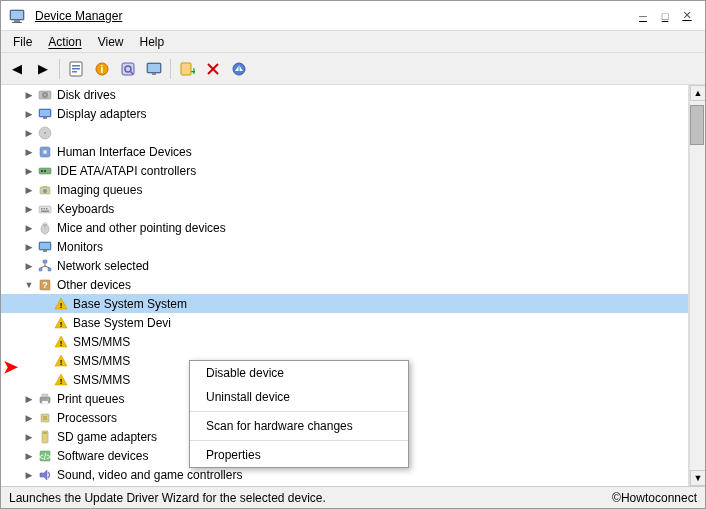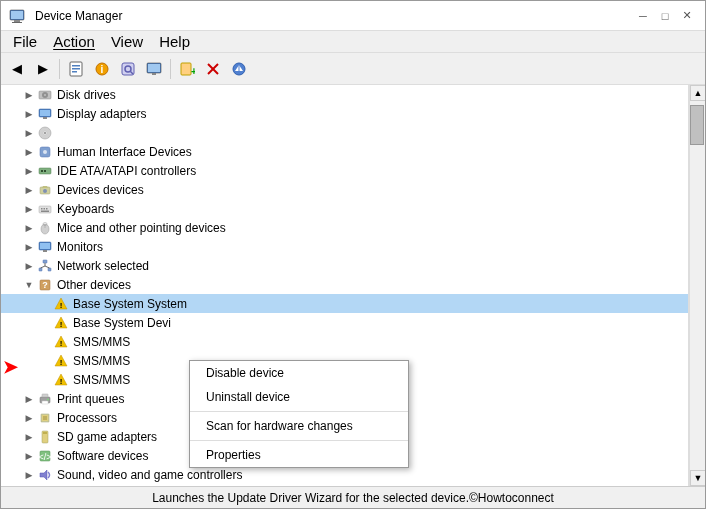--- a/index.html
+++ b/index.html
@@ -20,20 +20,21 @@
       flex-direction: column;
     }
     .title-bar {
       background: #fff;
       height: 30px;
       display: flex;
       align-items: center;
       padding: 0 8px;
       border-bottom: 1px solid #ddd;
       justify-content: space-between;
+      text-decoration: underline;
     }
     .title-bar-left {
       display: flex;
       align-items: center;
       gap: 6px;
     }
     .title-bar-text {
       font-size: 12px;
       color: #000;
     }
@@ -56,21 +57,21 @@
     .menu-bar {
       background: #f0f0f0;
       height: 22px;
       display: flex;
       align-items: center;
       padding: 0 4px;
       border-bottom: 1px solid #ddd;
     }
     .menu-item {
       padding: 2px 8px;
-      font-size: 15px;
+      font-size: 12px;
       cursor: pointer;
       color: #000;
     }
     .toolbar {
       background: #f0f0f0;
       height: 32px;
       display: flex;
       align-items: center;
       padding: 0 4px;
       border-bottom: 1px solid #ddd;
@@ -212,21 +213,21 @@
       position: absolute;
       top: 4px;
       left: 0;
     }
     .status-bar {
       height: 22px;
       background: #f0f0f0;
       border-top: 1px solid #ccc;
       display: flex;
       align-items: center;
-      justify-content: center;
+      justify-content: space-between;
       padding: 0 8px;
       font-size: 12px;
       color: #000;
     }
   </style>
 </head>
 <body>
 
 <div class="window">
 
@@ -375,21 +376,21 @@
 
       <div class="tree-item indent-1">
         <span class="expander">▶</span>
         <span class="item-icon">
           <svg width="14" height="14" viewBox="0 0 14 14">
               <rect x="2" y="4" width="10" height="7" rx="1" fill="#d0d0a0" stroke="#a0a070" stroke-width="0.5"></rect>
               <polygon points="5,3 9,3 10,5 4,5" fill="#c0c080"></polygon>
               <circle cx="7" cy="8" r="2" fill="#8090b0"></circle>
             </svg>
         </span>
-        <span class="item-label">Devices devices</span>
+        <span class="item-label">Imaging queues</span>
       </div>
 
       <div class="tree-item indent-1">
         <span class="expander">▶</span>
         <span class="item-icon">
           <svg width="14" height="14" viewBox="0 0 14 14">
               <rect x="1" y="4" width="12" height="7" rx="1" fill="#e0e0e0" stroke="#aaa" stroke-width="0.5"></rect>
               <rect x="3" y="6" width="1.5" height="1.5" fill="#888"></rect>
               <rect x="5.5" y="6" width="1.5" height="1.5" fill="#888"></rect>
               <rect x="8" y="6" width="1.5" height="1.5" fill="#888"></rect>

